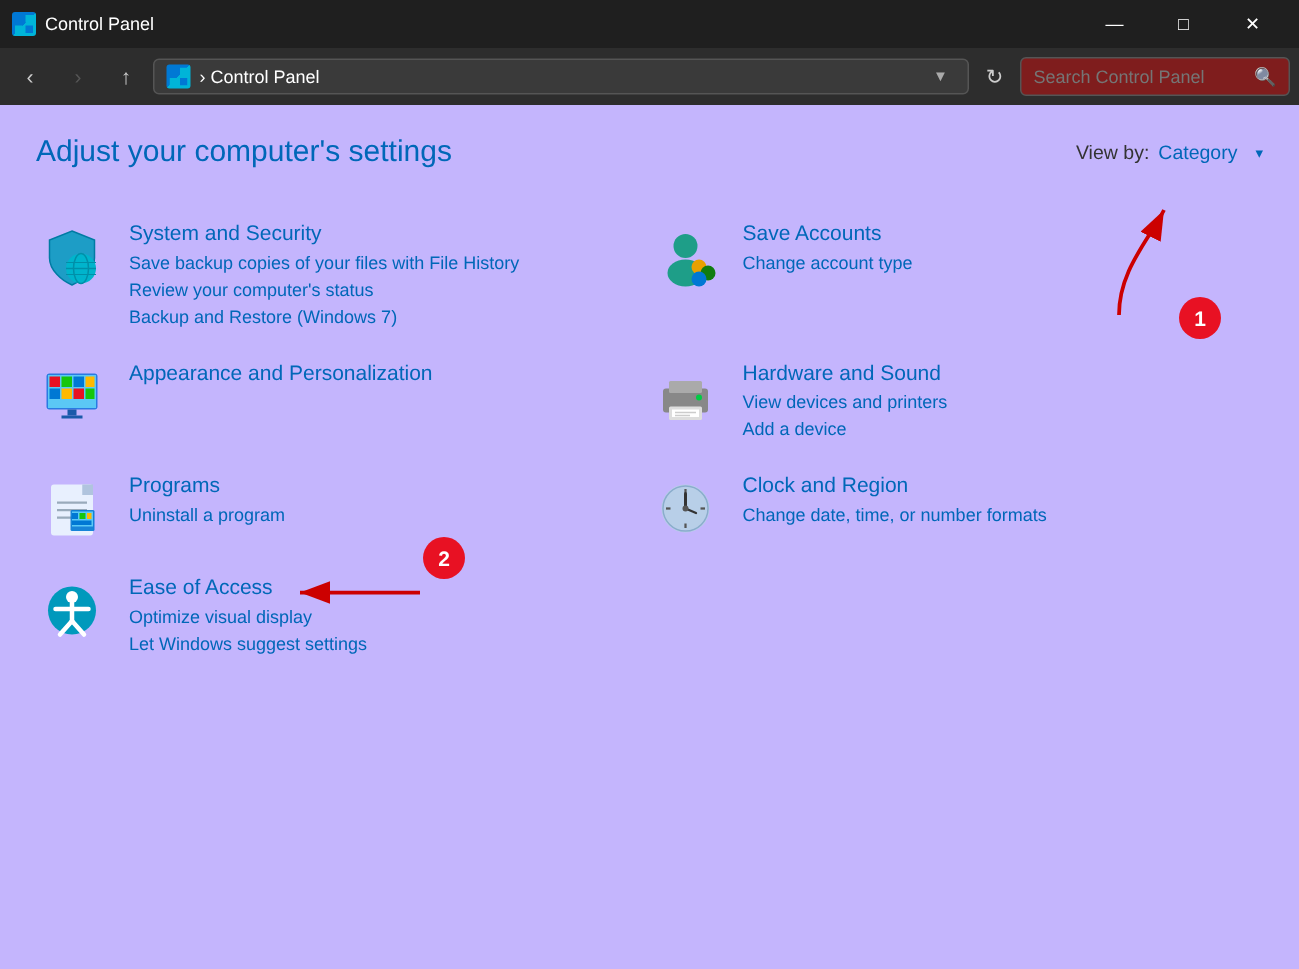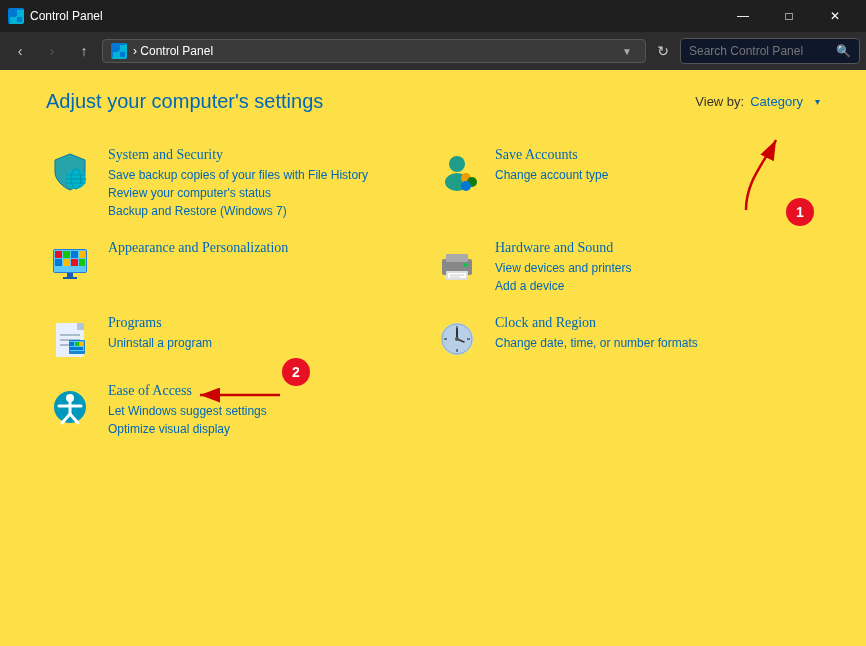--- a/index.html
+++ b/index.html
@@ -117,21 +117,21 @@
       display: flex;
       align-items: center;
       justify-content: center;
       color: #ccc;
       font-size: 14px;
       border-radius: 4px;
       cursor: pointer;
       background: transparent;
     }
     .search-box {
-      background: #0f172a;
+      background: #7f1d1d;
       border: 1px solid #555;
       border-radius: 4px;
       height: 26px;
       width: 180px;
       display: flex;
       align-items: center;
       padding: 0 8px;
       color: #888;
       font-size: 12px;
     }
@@ -144,23 +144,23 @@
       width: 100%;
     }
     .search-icon-btn {
       color: #aaa;
       font-size: 12px;
       margin-left: 4px;
     }
 
     
     .main-content {
-      background: #fde047;
+      background: #c4b5fd;
       height: calc(646px - 32px - 38px);
-      padding: 20px 46px;
+      padding: 20px 24px;
       overflow-y: auto;
     }
 
     .page-header {
       display: flex;
       justify-content: space-between;
       align-items: center;
       margin-bottom: 24px;
     }
     .page-title {
@@ -213,21 +213,20 @@
     }
 
     .category-text { flex: 1; }
     .category-name {
       font-size: 14px;
       color: #0067b8;
       font-weight: 400;
       cursor: pointer;
       display: block;
       margin-bottom: 3px;
-      font-family: Liberation Serif, serif;
     }
     .category-link {
       font-size: 12px;
       color: #0067b8;
       cursor: pointer;
       display: block;
       line-height: 1.5;
     }
 
     
@@ -454,22 +453,22 @@
           <line x1="21" y1="16" x2="21" y2="28" stroke="white" stroke-width="3" stroke-linecap="round"></line>
 
           <line x1="10" y1="20" x2="32" y2="20" stroke="white" stroke-width="3" stroke-linecap="round"></line>
 
           <line x1="21" y1="28" x2="13" y2="37" stroke="white" stroke-width="3" stroke-linecap="round"></line>
           <line x1="21" y1="28" x2="29" y2="37" stroke="white" stroke-width="3" stroke-linecap="round"></line>
         </svg>
       </div>
       <div class="category-text">
         <a class="category-name">Ease of Access</a>
+        <a class="category-link">Optimize visual display</a>
         <a class="category-link">Let Windows suggest settings</a>
-        <a class="category-link">Optimize visual display</a>
       </div>
     </div>
 
   </div>
 
   <svg style="position:absolute; top:60px; right:60px; width:120px; height:90px; pointer-events:none; z-index:10;">
     <defs>
       <marker id="arrowhead1" markerWidth="8" markerHeight="6" refX="8" refY="3" orient="auto">
         <polygon points="0 0, 8 3, 0 6" fill="#cc0000"></polygon>
       </marker>

